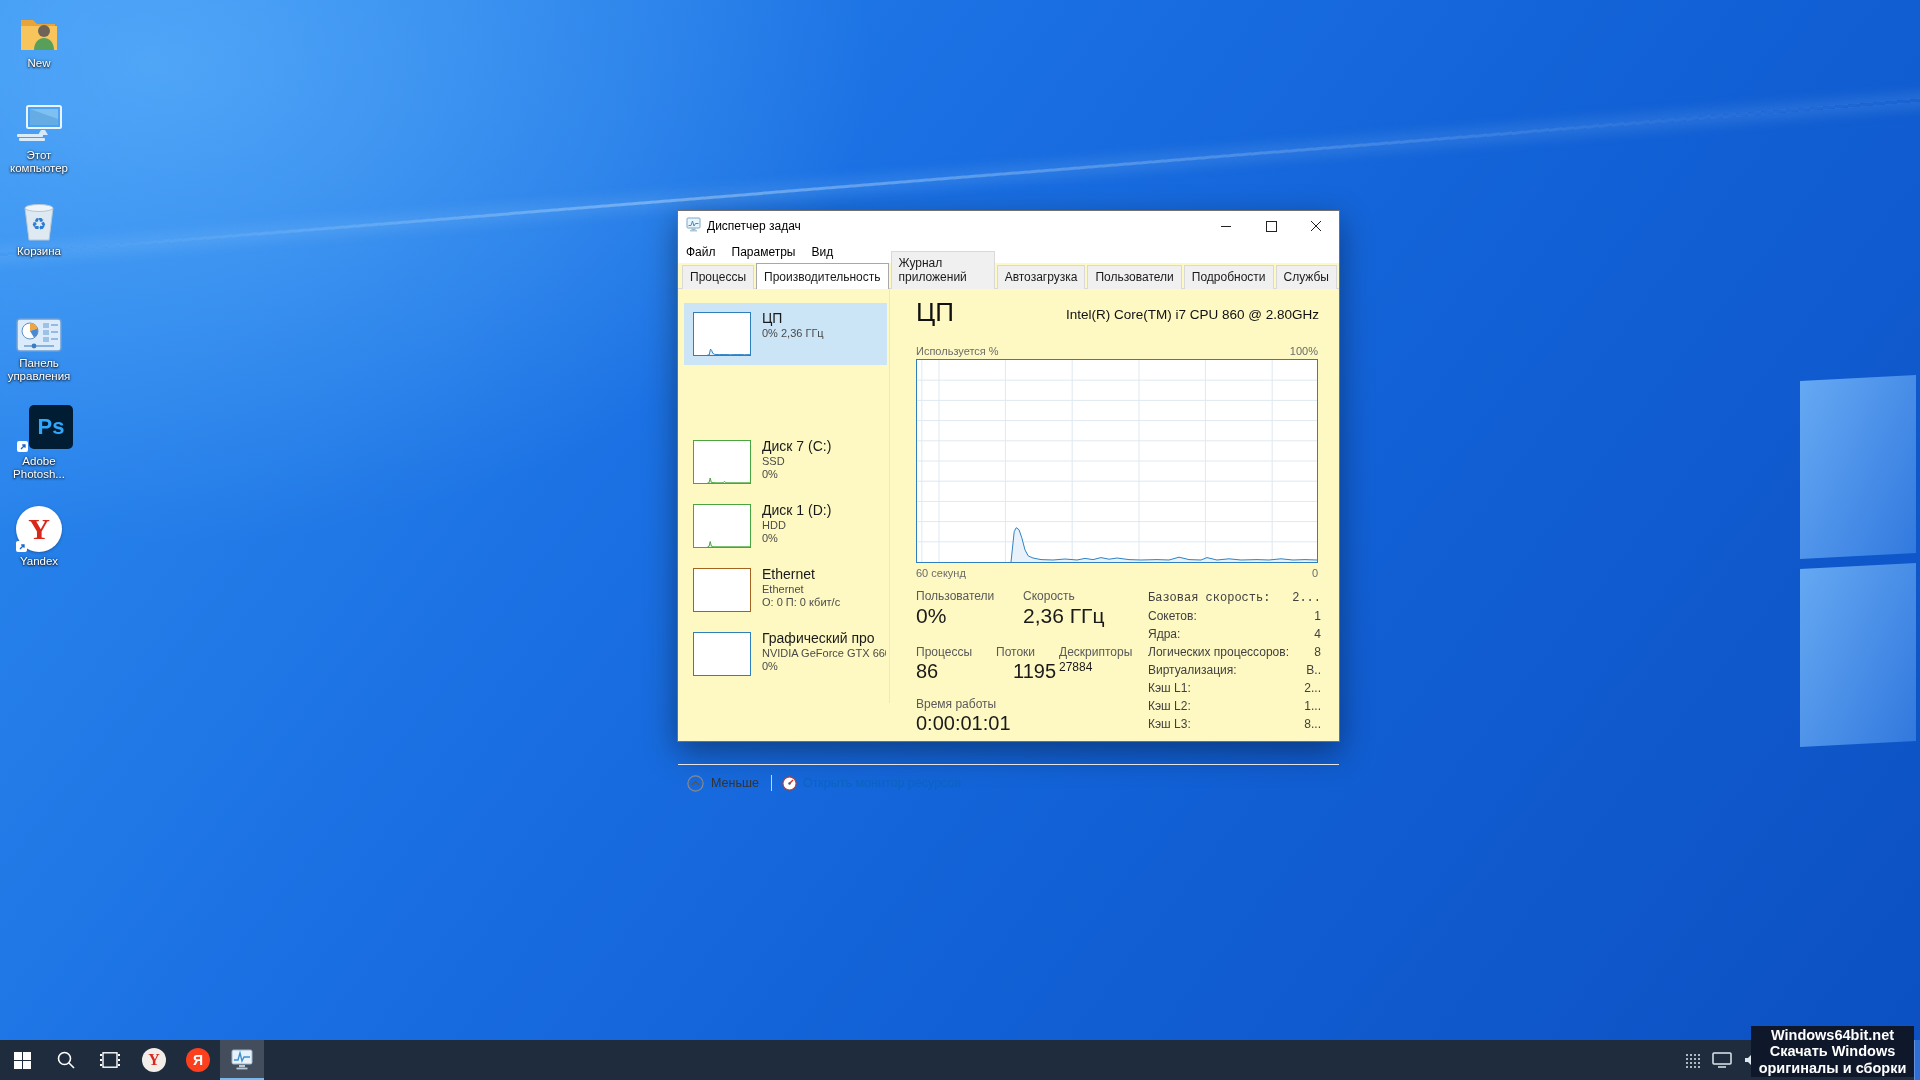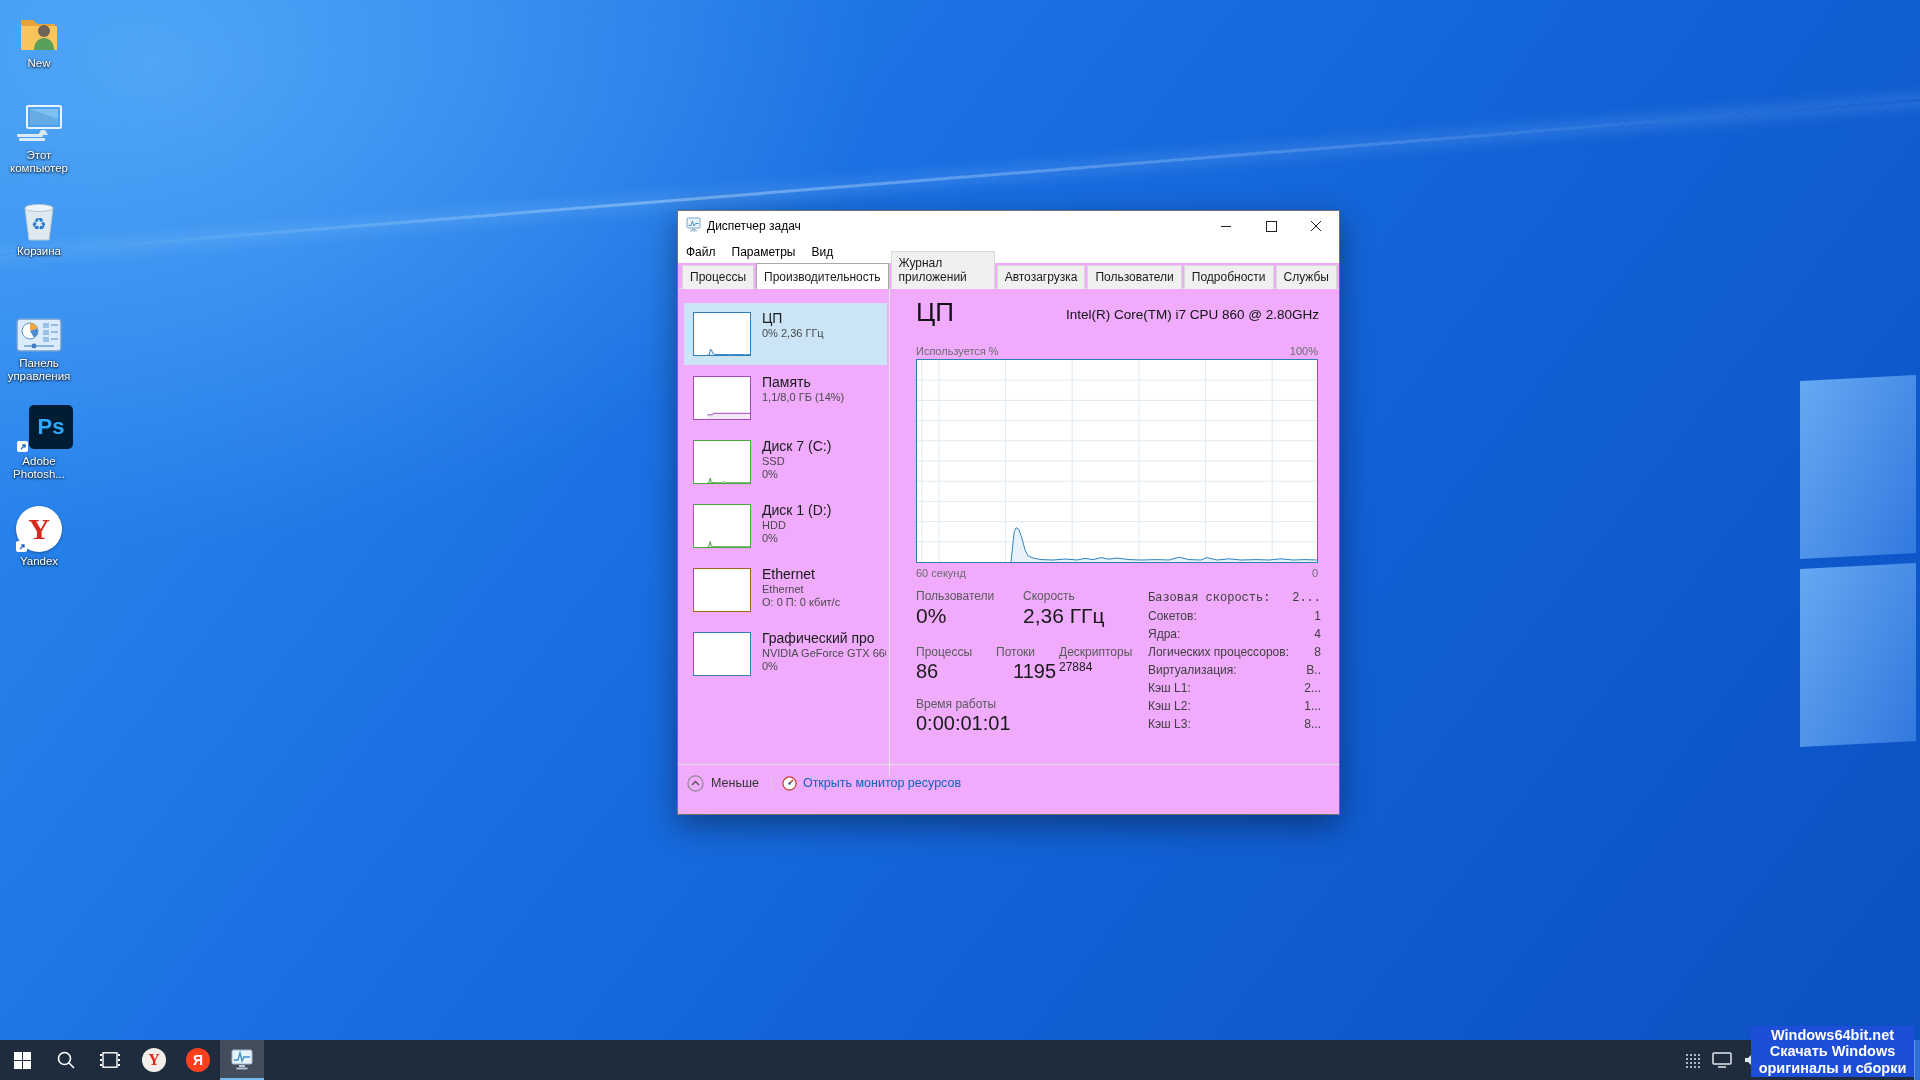--- a/index.html
+++ b/index.html
@@ -22,21 +22,21 @@
 
   
   .dicon { position:absolute; left:0; width:78px; text-align:center; }
   .dicon .art { height:46px; display:flex; align-items:flex-end; justify-content:center; }
   .dicon .lbl { margin-top:3px; font-size:11.5px; line-height:13px; color:#fff;
                 text-shadow:0 1px 2px rgba(0,0,0,.85), 0 0 3px rgba(0,0,0,.6); }
   .badge { position:absolute; left:0; bottom:0; width:11px; height:11px; background:#fff; border-radius:2px;
            display:flex; align-items:center; justify-content:center; }
 
   
-  .tm { position:absolute; left:677px; top:210px; width:663px; height:605px; background:#f0abfc;
+  .tm { position:absolute; left:677px; top:210px; width:663px; height:532px; background:#fef9c3;
         border:1px solid #707070; box-shadow:0 10px 30px rgba(0,0,0,.4); font-size:12px; color:#000; }
   .titlebar { position:absolute; left:0; top:0; right:0; height:30px; background:#fff; display:flex; align-items:center; }
   .titlebar .t-ico { margin:0 6px 0 8px; }
   .titlebar .t-txt { font-size:12px; }
   .winbtns { position:absolute; right:0; top:0; height:30px; display:flex; }
   .winbtn { width:45px; height:30px; display:flex; align-items:center; justify-content:center; }
   .menubar { position:absolute; left:0; top:30px; right:0; height:22px; background:#fff; display:flex; align-items:center; }
   .menubar .mi { padding:3px 8px; font-size:12px; }
   .tabsrow { position:absolute; left:0; top:52px; right:0; height:26px; border-bottom:1px solid #d9d9d9; padding-left:4px; display:flex; align-items:flex-end; }
   .tab { font-size:12px; padding:4px 7px 5px; border:1px solid #d9d9d9; border-bottom:none; background:#f0f0f0; margin-right:2px; position:relative; top:1px; color:#1a1a1a; }
@@ -76,21 +76,21 @@
   .taskbar { position:absolute; left:0; bottom:0; width:1920px; height:40px; background:#1f2c3d; }
   .tb-left { position:absolute; left:0; top:0; height:40px; display:flex; }
   .tb-btn { width:44px; height:40px; display:flex; align-items:center; justify-content:center; }
   .tb-btn.active { background:rgba(255,255,255,.16); box-shadow:inset 0 -2px 0 #76b9ed; }
   .circ { width:24px; height:24px; border-radius:50%; display:flex; align-items:center; justify-content:center; }
   .tray { position:absolute; right:160px; top:0; height:40px; display:flex; align-items:center; }
   .tray > * { margin-left:12px; }
   .showdesk { position:absolute; right:0; top:0; width:6px; height:40px; background:#2f6fd3; border-left:1px solid rgba(255,255,255,.25); }
 
   
-  .watermark { position:absolute; right:6px; bottom:3px; width:163px; background:#1d4ed8; color:#fff;
+  .watermark { position:absolute; right:6px; bottom:3px; width:163px; background:#0f172a; color:#fff;
                font-weight:bold; font-size:14.5px; line-height:16.5px; text-align:center; padding:1px 2px; z-index:50; }
 </style>
 </head>
 <body>
 
 <div id="screen">
 
   <div class="wallpaper">
     <div class="ray"></div>
     <div class="pane pane1"></div>
@@ -243,32 +243,20 @@
     <div class="side-item sel" style="top:92px;">
       <div class="mini" style="border-color: rgb(47, 127, 188);">
           <svg width="56" height="42" viewBox="0 0 56 42">
             <polygon points="13.4,42 13.4,42.0 15.1,42.0 16.5,36.1 17.6,37.4 18.8,40.3 20.7,41.4 25.2,41.6 30.8,41.5 36.4,41.7 43.7,41.5 50.4,41.7 56.0,41.6 56.0,42" fill="#e9f2fa"></polygon>
             <polyline points="13.4,42.0 15.1,42.0 16.5,36.1 17.6,37.4 18.8,40.3 20.7,41.4 25.2,41.6 30.8,41.5 36.4,41.7 43.7,41.5 50.4,41.7 56.0,41.6" fill="none" stroke="#2e83c5" stroke-width="1"></polyline>
           </svg>
         </div>
       <div class="side-txt">
         <div class="t1">ЦП</div>
         <div class="t2">0% 2,36 ГГц</div>
-      </div>
-    </div>
-    <div class="side-item" style="top:156px;">
-      <div class="mini" style="border-color: rgb(162, 75, 190);">
-          <svg width="56" height="42" viewBox="0 0 56 42">
-            <polygon points="13.4,42 13.4,37.8 18.5,37.8 19.3,36.3 56.0,36.3 56.0,42" fill="#f3e7f8"></polygon>
-            <polyline points="13.4,37.8 18.5,37.8 19.3,36.3 56.0,36.3" fill="none" stroke="#a24bbe" stroke-width="1"></polyline>
-          </svg>
-        </div>
-      <div class="side-txt">
-        <div class="t1">Память</div>
-        <div class="t2">1,1/8,0 ГБ (14%)</div>
       </div>
     </div>
     <div class="side-item" style="top:220px;">
       <div class="mini" style="border-color: rgb(73, 165, 63);">
           <svg width="56" height="42" viewBox="0 0 56 42">
             <polygon points="13.4,42 13.4,42.0 15.1,41.6 16.2,37.0 17.4,41.6 22.4,41.8 29.1,41.8 30.5,40.3 31.9,41.8 56.0,41.8 56.0,42" fill="#e9f5e7"></polygon>
             <polyline points="13.4,42.0 15.1,41.6 16.2,37.0 17.4,41.6 22.4,41.8 29.1,41.8 30.5,40.3 31.9,41.8 56.0,41.8" fill="none" stroke="#49a53f" stroke-width="1"></polyline>
           </svg>
         </div>
       <div class="side-txt">

